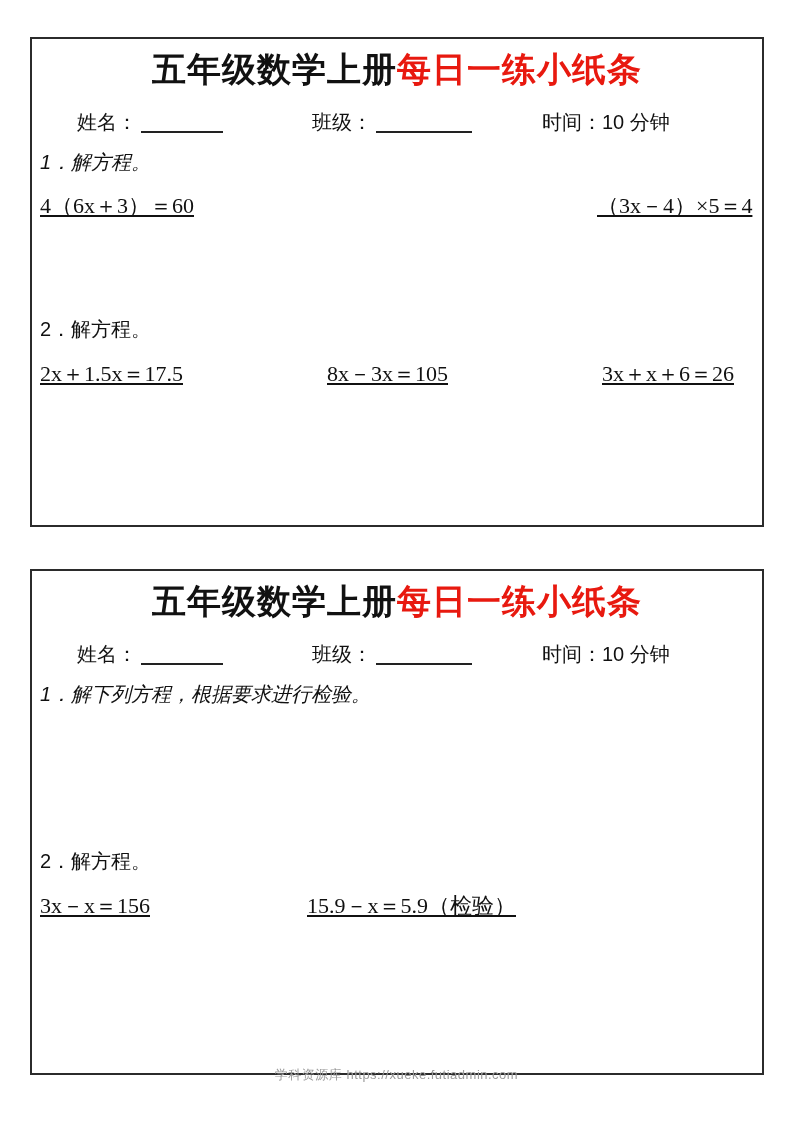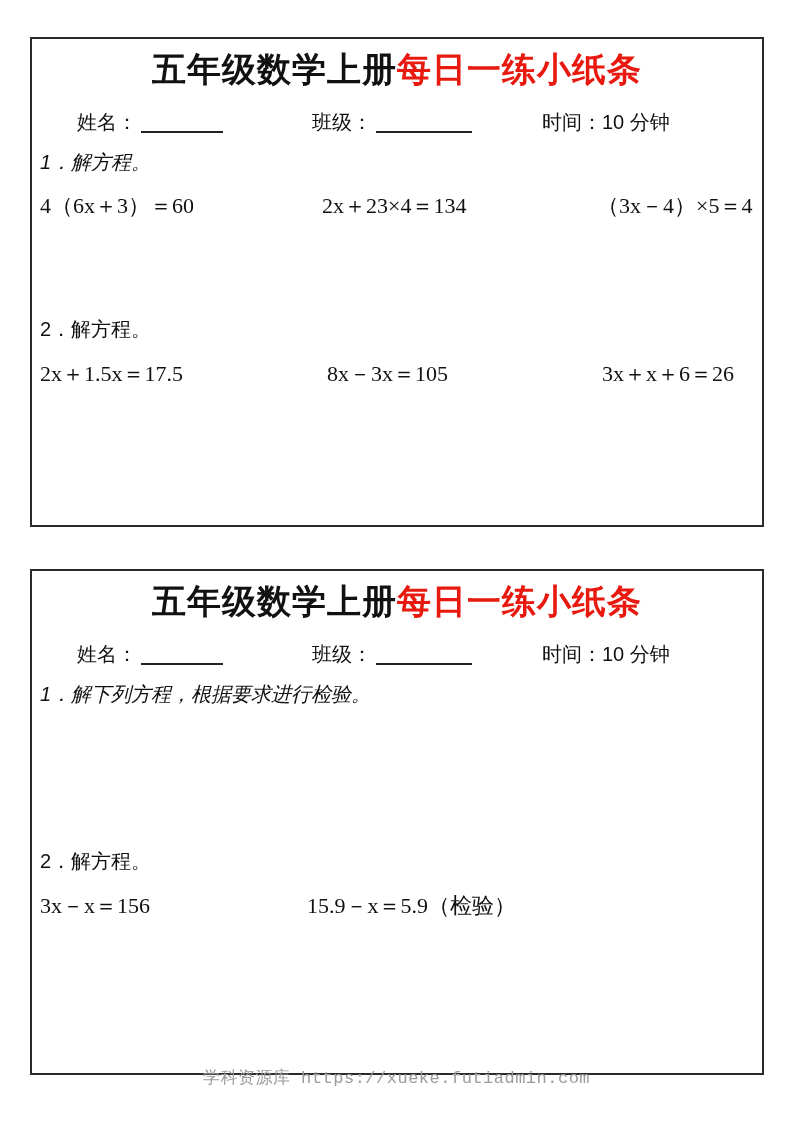--- a/index.html
+++ b/index.html
@@ -60,50 +60,48 @@
 
   .eq-row {
     position: absolute;
     left: 0; right: 0;
     height: 32px;
     font-family: "Liberation Serif", serif;
     font-size: 22px;
   }
   .eq-row-1 { top: 152px; }
   .eq-row-2 { top: 320px; }
-  .eq { position: absolute; top: 0; white-space: nowrap; }
+  .eq { position: absolute; top: 0; white-space: nowrap; text-decoration: underline; }
 
   .footer {
     position: absolute;
     top: 1066px; left: 0; right: 0;
     text-align: center;
-    font-size: 17px;
+    font-size: 13px;
     color: #9a9a9a;
     letter-spacing: 0.5px;
-    font-family: Liberation Mono, monospace;
   }
 </style>
 </head>
 <body>
 
 <div class="card card-1">
   <div class="card-title">
     <span class="title-black">五年级数学上册</span><span class="title-red">每日一练小纸条</span>
   </div>
 
   <div class="info-row">
     <span class="info-item info-name"><span>姓名：</span><span class="blank-line blank-name"></span></span>
     <span class="info-item info-class"><span>班级：</span><span class="blank-line blank-class"></span></span>
     <span class="info-item info-time">时间：10 分钟</span>
   </div>
 
   <div class="section-heading heading-1">1．解方程。</div>
   <div class="eq-row eq-row-1">
     <span class="eq" style="left:8px">4（6x＋3）＝60</span>
-    <span class="eq" style="left:290px">2x＋23×4＝134</span>
     <span class="eq" style="left:565px">（3x－4）×5＝4</span>
   </div>
 
   <div class="section-heading heading-2">2．解方程。</div>
   <div class="eq-row eq-row-2">
     <span class="eq" style="left:8px">2x＋1.5x＝17.5</span>
     <span class="eq" style="left:295px">8x－3x＝105</span>
     <span class="eq" style="left:570px">3x＋x＋6＝26</span>
   </div>
 </div>

